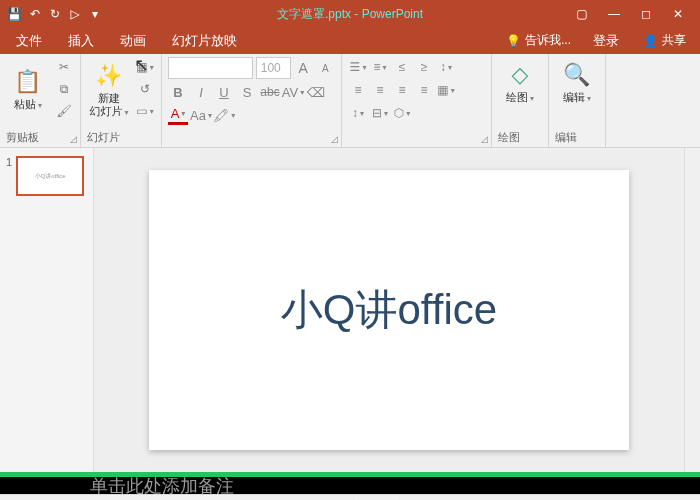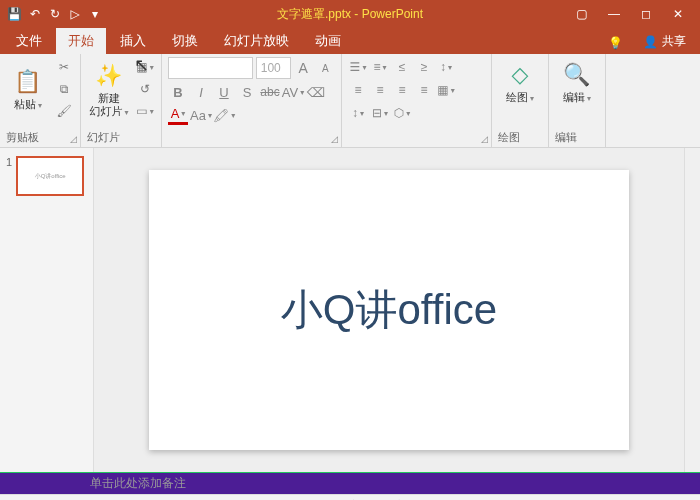--- a/index.html
+++ b/index.html
@@ -1,23 +1,23 @@
 <!DOCTYPE html>
 <html><head>
 <meta charset="utf-8">
 <style>
 *{margin:0;padding:0;box-sizing:border-box;font-family:"Microsoft YaHei","Segoe UI",sans-serif;user-select:none}
 body{width:700px;height:500px;overflow:hidden;background:#fff;font-size:12px;color:#333}
 .titlebar{height:28px;background:#B7472A;display:flex;align-items:center;color:#fff;position:relative}
 .qat{display:flex;align-items:center;gap:2px;padding-left:6px}
 .qat .ic{width:18px;height:18px;display:flex;align-items:center;justify-content:center;cursor:pointer}
-.doc-title{position:absolute;left:50%;transform:translateX(-50%);font-size:12px;color:#fde047}
+.doc-title{position:absolute;left:50%;transform:translateX(-50%);font-size:12px;color:#5eead4}
 .winctrl{margin-left:auto;display:flex;gap:4px;padding-right:8px}
 .winctrl .wc{width:28px;height:20px;display:flex;align-items:center;justify-content:center;cursor:pointer}
-.tabs{height:26px;background:#B7472A;display:flex;align-items:flex-end;padding:0 4px;gap:2px;color:#fff}
+.tabs{height:26px;background:#B7472A;display:flex;align-items:flex-start;padding:0 4px;gap:2px;color:#fff}
 .tab{padding:4px 12px;font-size:13px;cursor:pointer;position:relative}
 .tab.active{background:#F1F1F1;color:#B7472A}
 .tab.right{margin-left:auto}
 .tellme{display:flex;align-items:center;gap:4px;font-size:12px;padding:4px 8px}
 .share{display:flex;align-items:center;gap:4px;padding:4px 10px}
 .ribbon{height:94px;background:#F1F1F1;border-bottom:1px solid #d4d4d4;display:flex}
 .group{border-right:1px solid #d4d4d4;padding:3px 6px 2px;display:flex;flex-direction:column;position:relative}
 .group-label{font-size:11px;color:#666;text-align:left;margin-top:auto;padding-top:2px}
 .gtop{display:flex;gap:4px}
 .bigbtn{display:flex;flex-direction:column;align-items:center;justify-content:center;width:44px;cursor:pointer;padding:2px}
@@ -36,21 +36,21 @@
 .launcher{position:absolute;right:3px;bottom:3px;font-size:9px;color:#888;cursor:pointer}
 .work{display:flex;height:324px;background:#eee}
 .thumbs{width:94px;background:#f4f4f4;border-right:1px solid #ddd;padding:8px 6px}
 .thumb-wrap{display:flex;gap:4px}
 .tn{font-size:11px;color:#666}
 .thumb{width:68px;height:40px;background:#fff;border:2px solid #D35230;display:flex;align-items:center;justify-content:center;font-size:6px;color:#999}
 .canvas{flex:1;display:flex;align-items:center;justify-content:center;background:#eee;position:relative}
 .slide{width:480px;height:280px;background:#fff;box-shadow:0 2px 6px rgba(0,0,0,.25);display:flex;align-items:center;justify-content:center}
 .slidetxt{font-size:42px;color:#2E4A6A;font-weight:400}
 .scrollbar-v{width:16px;background:#f0f0f0;border-left:1px solid #ddd}
-.notes{height:22px;background:#4c1d95;border-top:1px solid #22c55e;display:flex;align-items:center;padding:0 90px;font-size:12px;color:#999}
+.notes{height:22px;background:#000000;border-top:5px solid #22c55e;display:flex;align-items:center;padding:0 90px;font-size:18px;color:#999}
 .status{height:22px;background:#f3f3f3;border-top:1px solid #ddd;display:flex;align-items:center;padding:0 8px;font-size:11px;color:#555;gap:14px}
 .status .sp{margin-left:auto}
 .vbtn{width:22px;height:16px;display:flex;align-items:center;justify-content:center;cursor:pointer;color:#666}
 .cursor-overlay{position:absolute;left:134px;top:54px;font-size:18px;pointer-events:none}
 </style>
 </head>
 <body>
 
 <div class="titlebar">
   <div class="qat">
@@ -64,28 +64,28 @@
   <div class="winctrl">
     <span class="wc">▢</span>
     <span class="wc">—</span>
     <span class="wc">◻</span>
     <span class="wc">✕</span>
   </div>
 </div>
 
 <div class="tabs">
   <div class="tab">文件</div>
-  <div class="tab active">开始</div>
   <div class="tab">插入</div>
-  <div class="tab">切换</div>
+  <div class="tab">动画</div>
   <div class="tab">幻灯片放映</div>
-  <div class="tab">动画</div>
   <div class="tab right tellme">
       <span>💡</span>
-    </div>
+      <span>告诉我...</span>
+    </div>
+  <div class="tab">登录</div>
   <div class="share">
       <span>👤</span>
       <span>共享</span>
     </div>
 </div>
 
 <div class="ribbon">
   <div class="group">
     <div class="gtop">
       <div class="bigbtn">

